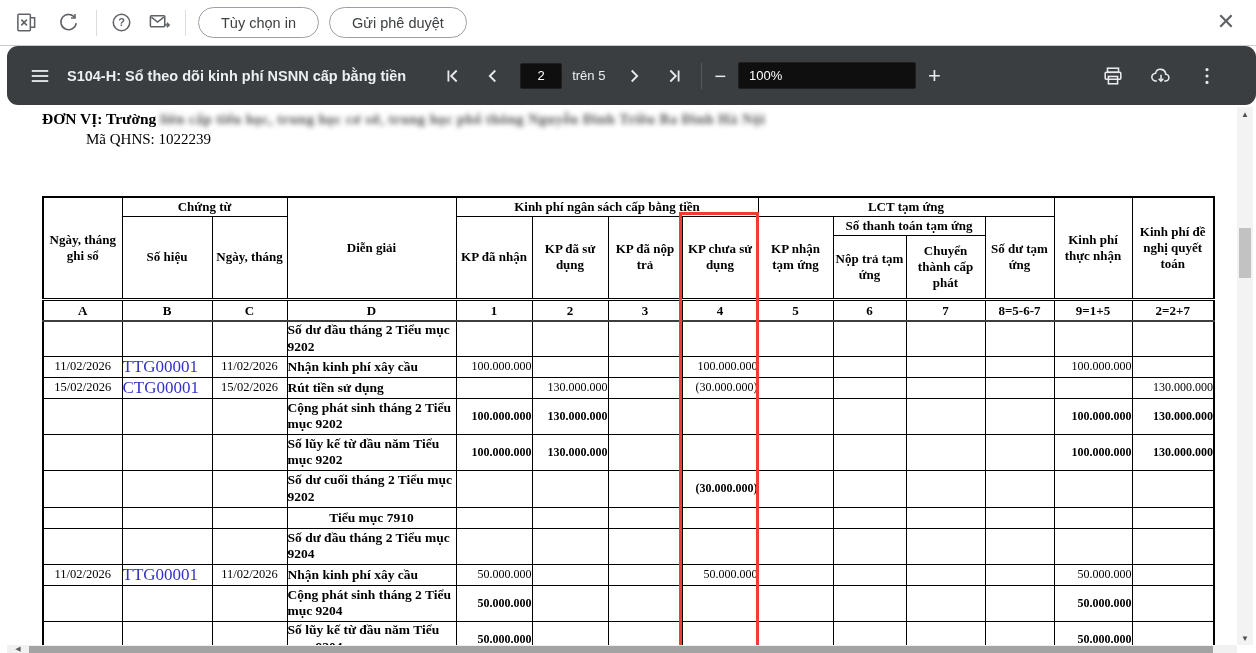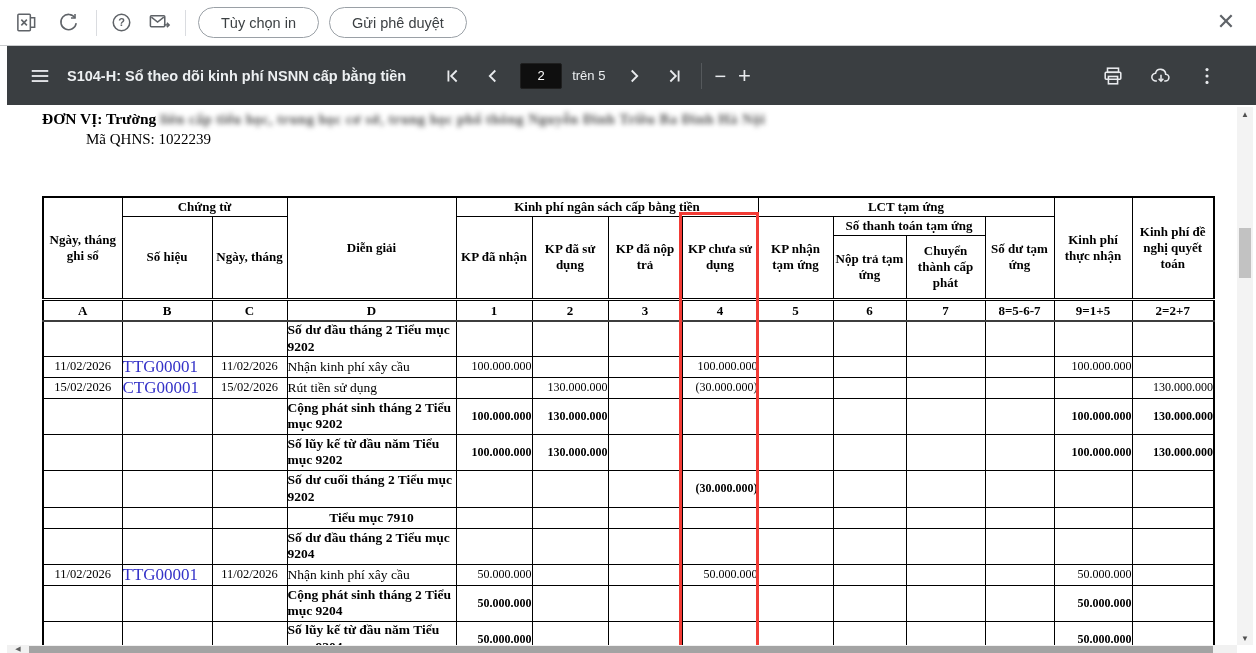--- a/index.html
+++ b/index.html
@@ -29,21 +29,21 @@
     padding:0 22px;font-size:14.5px;color:#3c4043;display:flex;align-items:center;
     cursor:pointer;flex:none;white-space:nowrap;
   }
   .close-x{
     position:absolute;right:16px;top:8px;font-size:22px;color:#5f6368;cursor:pointer;
     width:28px;height:28px;display:flex;align-items:center;justify-content:center;
   }
   
   .dark-toolbar{
     position:absolute;top:46px;left:7px;width:1249px;height:59px;
-    background:var(--toolbar-dark);display:flex;align-items:center;color:#eceff1;
+    background:var(--toolbar-dark);display:flex;align-items:center;color:#eceff1;border-radius:11px;
   }
   .dk-icon{width:26px;height:26px;display:flex;align-items:center;justify-content:center;
     color:#e8eaed;cursor:pointer;flex:none;}
   .dk-icon svg{width:22px;height:22px;stroke:currentColor;fill:none;stroke-width:2;}
   .viewer-title{font-size:14.5px;font-weight:600;margin-left:14px;white-space:nowrap;}
   .page-input{
     width:42px;height:26px;background:#0f0f0f;border:1px solid #1f1f1f;border-radius:2px;
     color:#fff;text-align:center;font-size:13px;font-family:inherit;padding:0;
   }
   .nav-label{font-size:13px;margin-left:10px;white-space:nowrap;}
@@ -65,21 +65,21 @@
   .code-line{position:absolute;left:35px;top:26px;font-size:15px;margin-left:44px;}
   .table-wrap{position:absolute;left:35px;top:91px;width:1177px;}
   table.report{border-collapse:collapse;border:2px solid #000;table-layout:fixed;width:1171px;
     font-family:"Liberation Serif","DejaVu Serif",serif;}
   table.report th,table.report td{border:1px solid #000;overflow:hidden;padding:0;}
   table.report thead th{font-size:13px;font-weight:bold;text-align:center;padding:1px 2px;line-height:1.22;}
   tr.letters th{font-size:12.5px;font-weight:normal;border-top:3px double #000;border-bottom:2px solid #3e3e3e;}
   tr.letters th.lt{font-weight:bold;}
   td.date{font-size:12.5px;text-align:center;margin-top:40px;}
   td.ref{font-size:17px;color:var(--link-blue);padding-left:3px;cursor:pointer;}
-  td.desc{font-size:13.5px;text-align:left;padding:1px 4px;line-height:1.25;}
+  td.desc{font-size:13.5px;text-align:left;padding:1px 4px;line-height:1.25;font-weight:bold;}
   td.desc.center{text-align:center;}
   td.num{font-size:12px;text-align:right;padding-right:3px;}
   tr.boldrow td{font-weight:bold;}
   tr.dotted td{border-bottom:1px dotted #444;}
   .red-box{position:absolute;left:637px;top:16px;width:80px;height:438px;
     border:3px solid var(--accent-red);pointer-events:none;}
   
   .vscroll{position:absolute;left:1237px;top:107px;width:16px;height:538px;background:#f3f3f3;}
   .vscroll .arrow{position:absolute;left:0;width:16px;height:14px;display:flex;align-items:center;
     justify-content:center;font-size:8px;color:#505050;cursor:pointer;}
@@ -156,20 +156,21 @@
       </svg>
   </div>
   <div class="dk-icon" style="margin-left:14px">
     <svg viewBox="0 0 24 24">
         <polyline points="8 6 14 12 8 18"></polyline>
         <line x1="17" y1="6" x2="17" y2="18"></line>
       </svg>
   </div>
   <div class="dk-divider"></div>
   <div class="glyph-btn">−</div>
+  <div class="zoom-box">100%</div>
   <div class="glyph-btn" style="font-size:22px">+</div>
   <div style="flex:1"></div>
   <div class="dk-icon">
     <svg viewBox="0 0 24 24" style="stroke-width:1.7">
         <rect x="6" y="3.5" width="12" height="4.5"></rect>
         <rect x="3.5" y="8" width="17" height="7.5" rx="1"></rect>
         <rect x="7" y="12.5" width="10" height="8"></rect>
       </svg>
   </div>
   <div class="dk-icon" style="margin-left:22px">

